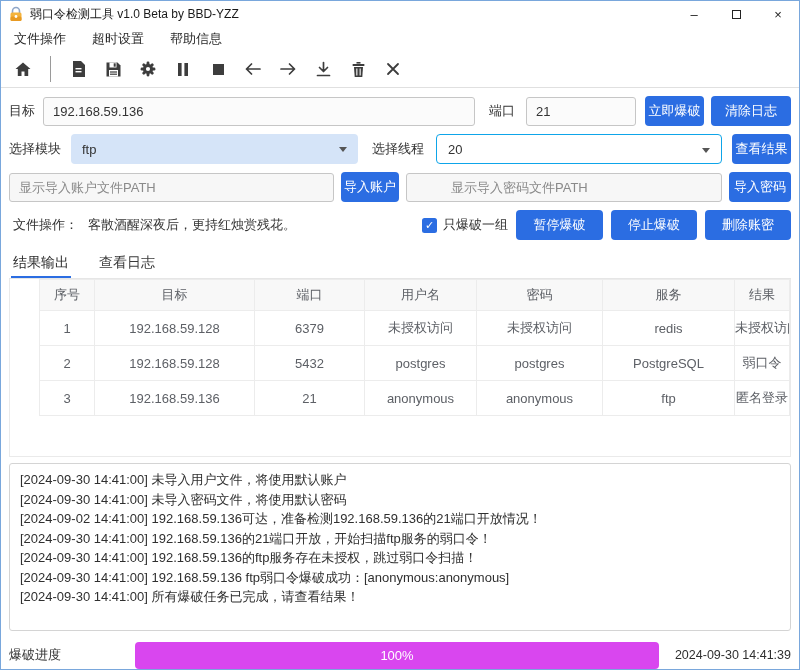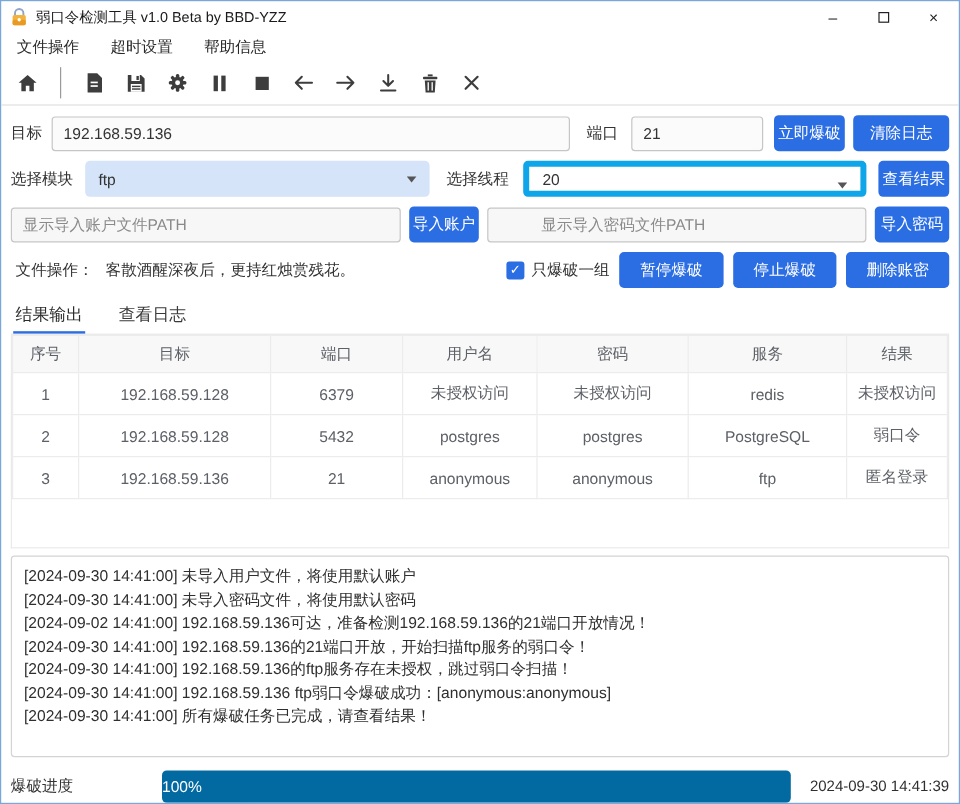--- a/index.html
+++ b/index.html
@@ -39,44 +39,44 @@
     height:30px; border:none; border-radius:4px; background:#2b6de2; color:#fff;
     font-size:13px; white-space:nowrap; cursor:pointer; flex:0 0 auto;
     font-family:"Liberation Sans","DejaVu Sans",sans-serif;
   }
   .combo { height:30px; border-radius:4px; display:flex; align-items:center;
            padding:0 11px; font-size:13px; color:#333; position:relative; }
   .combo .caret { width:0; height:0; border-left:4.5px solid transparent;
                   border-right:4.5px solid transparent; border-top:5px solid #555;
                   position:absolute; right:11px; top:13px; }
   .combo.blue { background:#d5e4f8; border:none; }
-  .combo.plain { background:#fff; border:5px solid #0ea5e9; }
+  .combo.plain { background:#fff; border:1px solid #0ea5e9; }
   .checkbox { width:15px; height:15px; background:#2b6de2; border-radius:2.5px;
               display:flex; align-items:center; justify-content:center; flex:0 0 auto; }
   .checkbox::after { content:"✓"; color:#fff; font-size:11px; line-height:1; }
   
   .tabs { display:flex; gap:26px; padding:9px 2px 0 2px; border-bottom:1px solid #e6e6e6; height:36px; flex:0 0 auto;}
   .tab { font-size:14px; color:#3a3a3a; padding:2px 2px 9px 2px; }
   .tab.active { color:#2b2b2b; border-bottom:2.5px solid #2b6de2; }
   
-  .table-wrap { margin:0 8px; border:1px solid #eaeaea; border-top:none; height:178px; overflow:hidden; flex:0 0 auto; }
+  .table-wrap { margin:0 8px; border:1px solid #eaeaea; border-top:none; height:178px; overflow:hidden; flex:0 0 auto;padding-left:29px; }
   table { width:100%; border-collapse:collapse; table-layout:fixed; }
   th, td { border:1px solid #ececec; text-align:center; font-weight:normal;
            font-size:13px; color:#5d6066; overflow:hidden; white-space:nowrap; }
   th { height:31px; background:#f8f8f8; }
   td { height:35px; background:#fff; }
   
   .log-box { margin:6px 8px 0 8px; border:1px solid #d4d4d4; border-radius:3px; background:#fff;
              height:168px; padding:6px 10px; overflow:hidden; flex:0 0 auto; }
   .log-line { font-size:13px; color:#2f2f2f; line-height:19.5px; white-space:nowrap; }
   
   .footer { display:flex; align-items:center; margin:10px 8px 0 8px; height:28px; flex:0 0 auto; }
   .footer .flabel { width:126px; }
-  .progress { flex:1; height:27px; background:#0369a1; border-radius:4px; display:flex;
-              align-items:center; }
+  .progress { flex:1; height:27px; background:#d946ef; border-radius:4px; display:flex;
+              align-items:center; justify-content:center; }
   .progress span { color:#fff; font-size:13px; }
   .timestamp { width:132px; text-align:right; font-size:12.5px; color:#2f2f2f; }
   .bottom-strip { height:5px; background:#1e3e6b; margin-top:auto; margin-bottom:3px; flex:0 0 auto; }
   svg { display:block; }
 </style>
 </head>
 <body>
 
 <div class="window">
 

